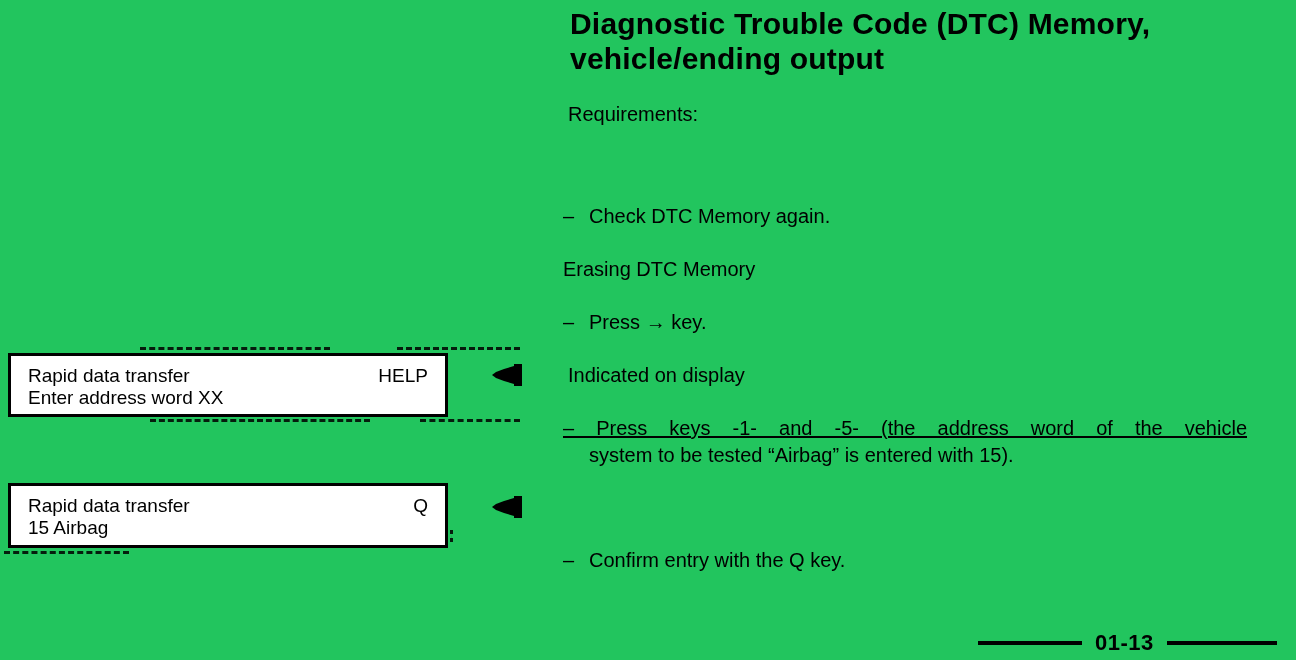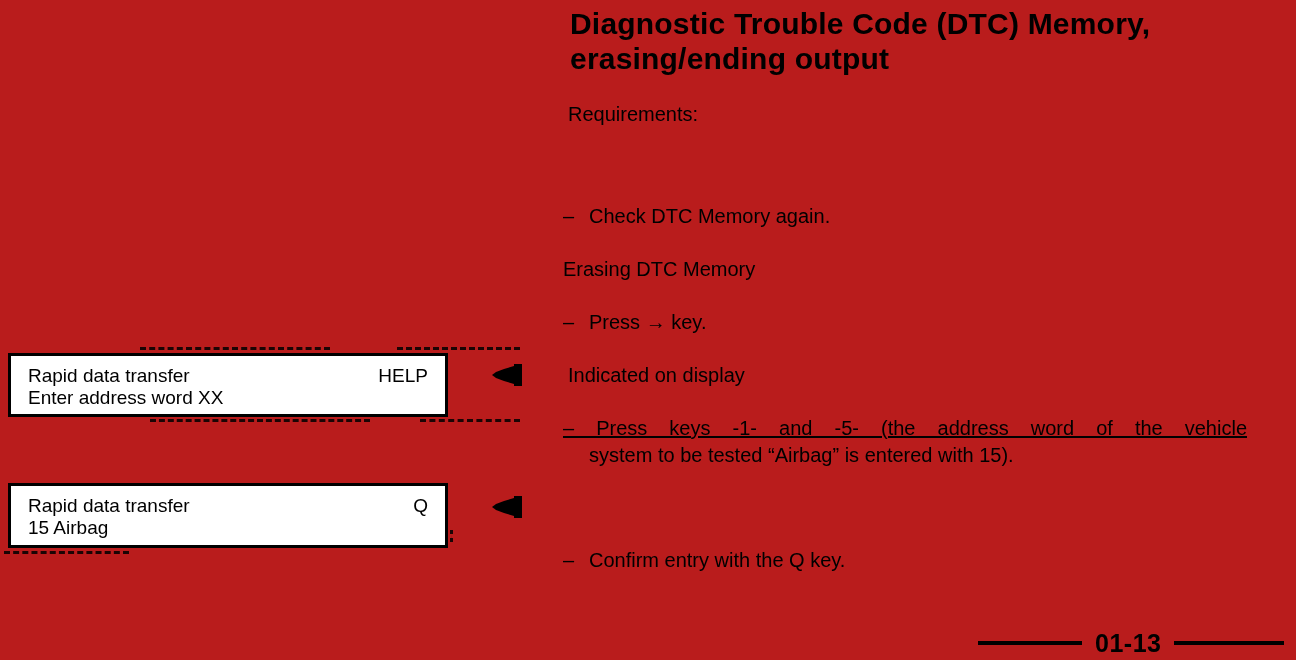--- a/index.html
+++ b/index.html
@@ -1,20 +1,20 @@
 <!DOCTYPE html>
 <html><head>
 <meta charset="utf-8">
 <style>
   html, body { margin: 0; padding: 0; background: #ffffff; }
   .page {
     position: relative;
     width: 1296px;
     height: 660px;
-    background: #b91c1c;
+    background: #22c55e;
     color: #000000;
     font-family: "Liberation Sans", sans-serif;
     overflow: hidden;
   }
   .abs { position: absolute; }
 
   
   .title {
     left: 570px; top: 6px; width: 700px;
     font-size: 30px; font-weight: 700; line-height: 35px;
@@ -61,39 +61,39 @@
   .confirm-row { left: 563px; top: 547px; }
 
   
   .footer {
     left: 978px; top: 629px; height: 28px;
     display: flex; align-items: center; gap: 13px;
   }
   .footer .rule { height: 4px; background: #000; }
   .footer .rule-left { width: 104px; }
   .footer .rule-right { width: 110px; }
-  .footer .pagenum { font-size: 25px; font-weight: 700; letter-spacing: 0.5px; }
+  .footer .pagenum { font-size: 22px; font-weight: 700; letter-spacing: 0.5px; }
 
   
   .artifact { border-top: 3px dashed #000; opacity: 0.85; height: 0; }
   .a1 { left: 140px; top: 347px; width: 190px; }
   .a2 { left: 397px; top: 347px; width: 123px; }
   .a3 { left: 150px; top: 419px; width: 220px; }
   .a4 { left: 420px; top: 419px; width: 100px; }
   .a5 { left: 4px;   top: 551px; width: 125px; }
   .a6 { left: 450px; top: 530px; width: 0; height: 12px; border-top: none; border-left: 3px dotted #000; }
 </style>
 </head>
 <body>
 
 <div class="page">
 
   <div class="abs title">
     <div>Diagnostic Trouble Code (DTC) Memory,</div>
-    <div>erasing/ending output</div>
+    <div>vehicle/ending output</div>
   </div>
 
   <div class="abs body-line req">Requirements:</div>
 
 
   <div class="abs body-line dash-row check-row">
     <span class="marker">–</span><span>Check DTC Memory again.</span>
   </div>
 
   <div class="abs body-line erasing">Erasing DTC Memory</div>

